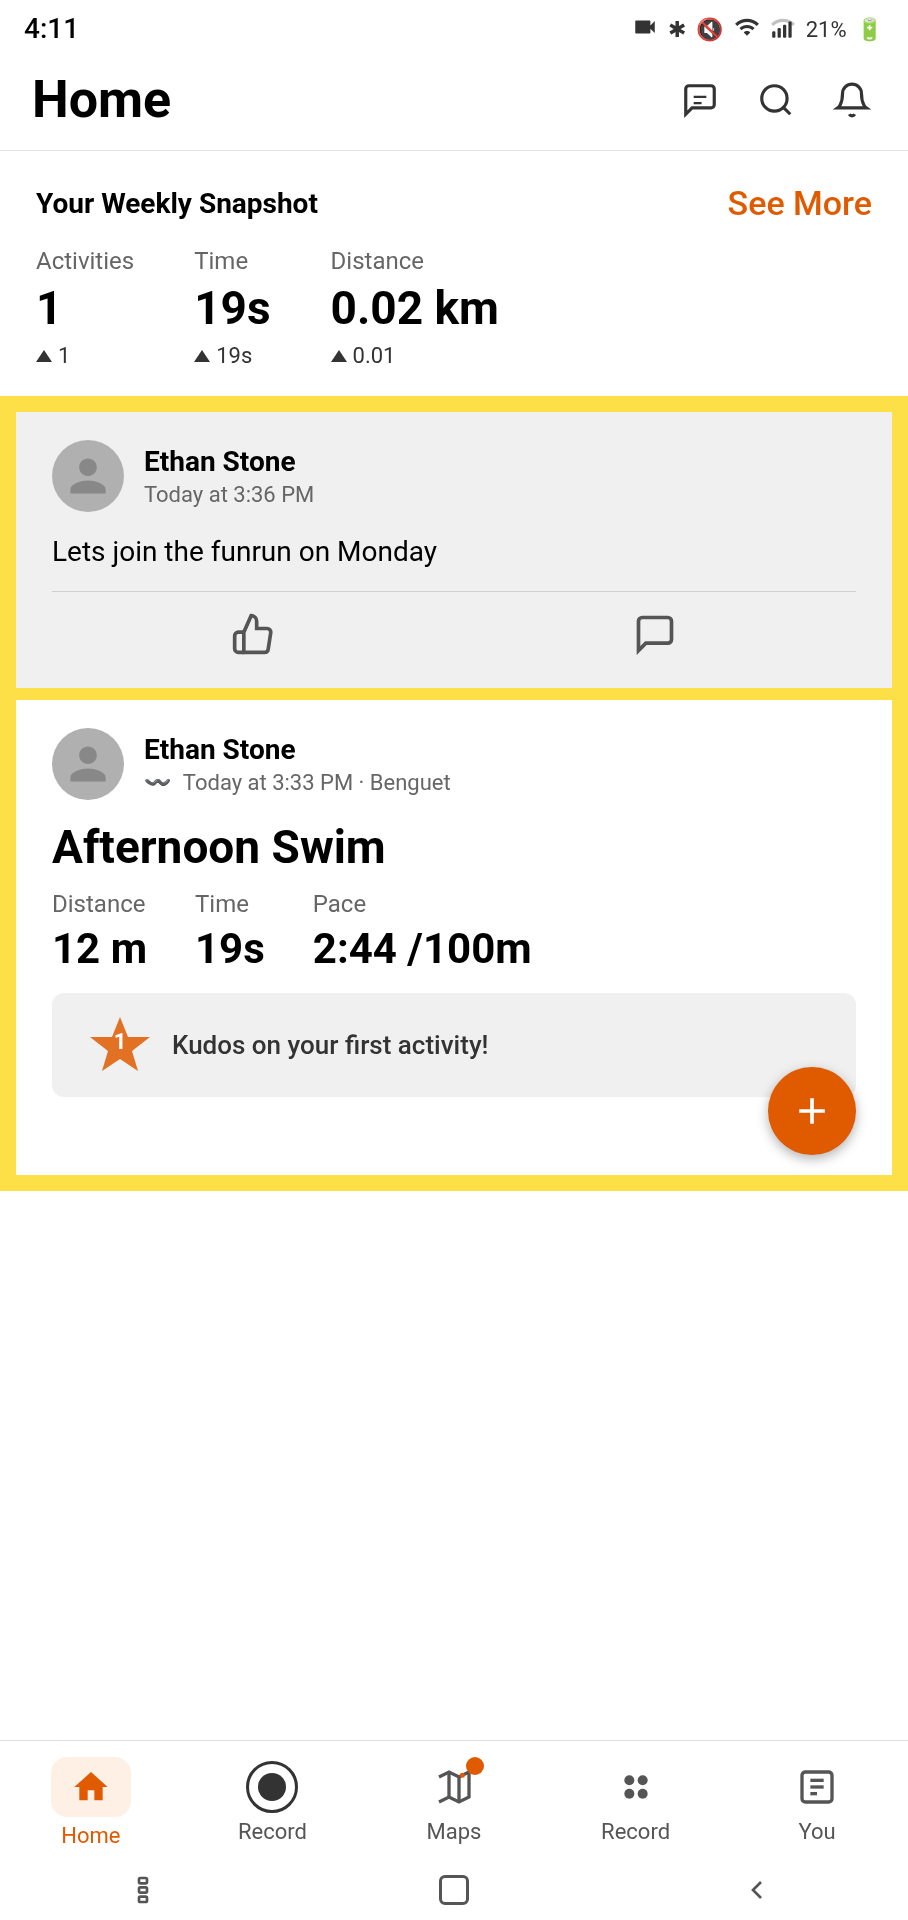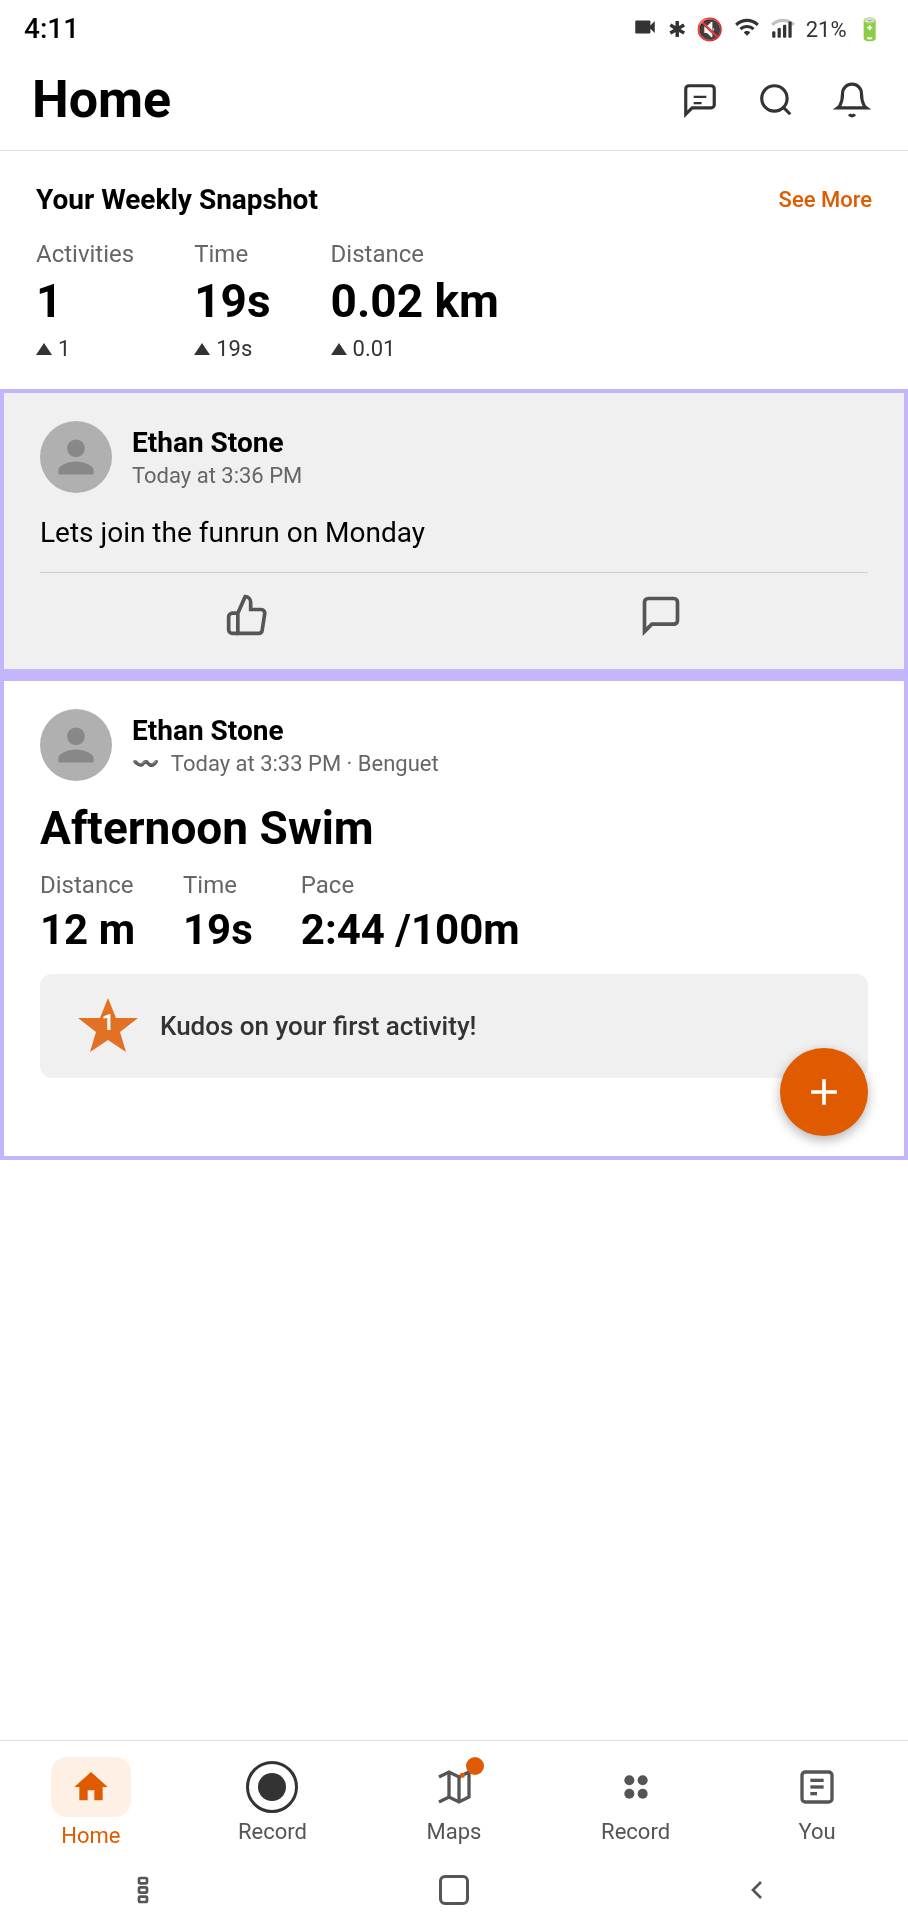--- a/index.html
+++ b/index.html
@@ -81,21 +81,21 @@
       justify-content: space-between;
       align-items: center;
       margin-bottom: 24px;
     }
     .snapshot-title {
       font-size: 28px;
       font-weight: 700;
       color: #000;
     }
     .see-more {
-      font-size: 22px;
+      font-size: 34px;
       color: #E05A00;
       font-weight: 500;
       cursor: pointer;
     }
     .snapshot-stats {
       display: flex;
       gap: 60px;
     }
     .stat-item {}
     .stat-label {
@@ -120,22 +120,22 @@
       width: 0;
       height: 0;
       border-left: 8px solid transparent;
       border-right: 8px solid transparent;
       border-bottom: 12px solid #333;
       display: inline-block;
     }
 
     
     .feed {
-      background: #c4b5fd;
-      padding: 4px;
+      background: #fde047;
+      padding: 16px;
     }
 
     
     .post-card {
       background: #f0f0f0;
       padding: 28px 36px 20px;
       margin-bottom: 12px;
     }
     .post-header {
       display: flex;

